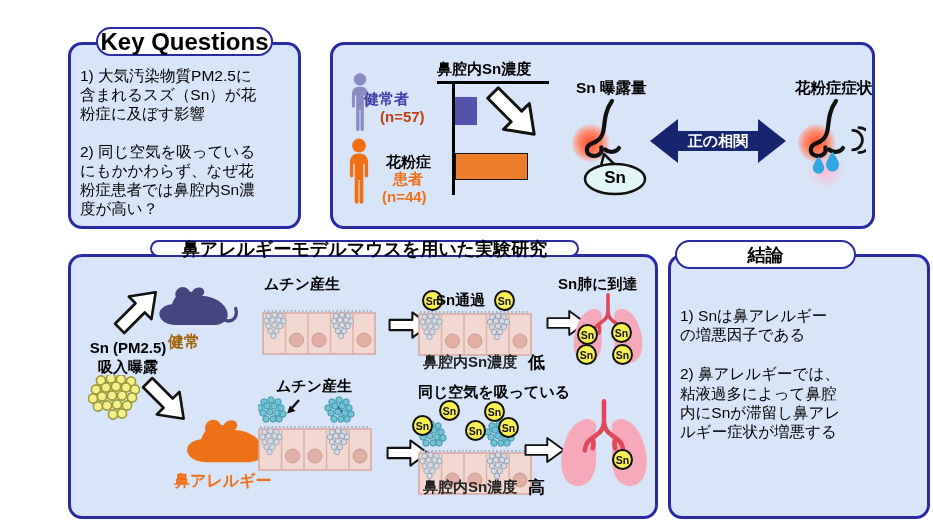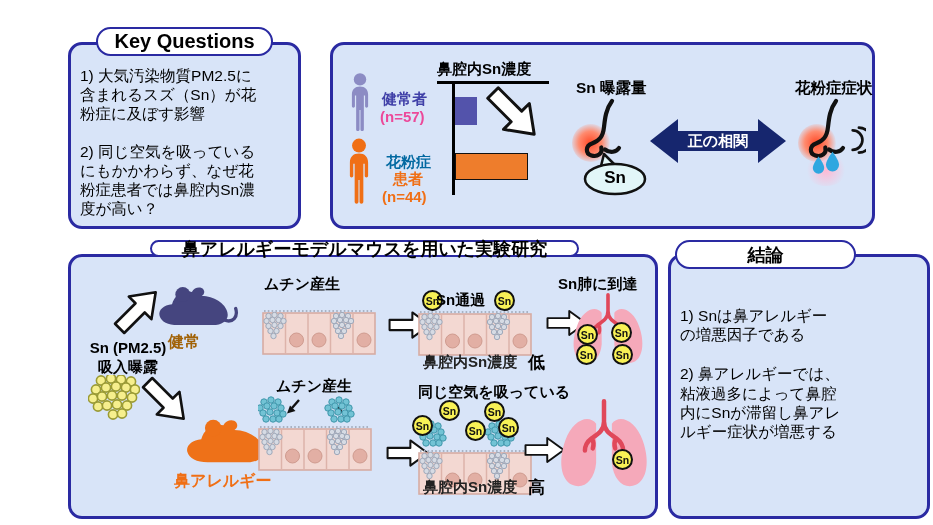--- a/index.html
+++ b/index.html
@@ -136,44 +136,44 @@
     <g id="sneeze">
       <path d="M3,4 a11,11 0 0 1 0,22" fill="none" stroke="#111" stroke-width="3" stroke-linecap="round"></path>
       <path d="M10,1 a14,14 0 0 1 0,28" fill="none" stroke="#111" stroke-width="3" stroke-linecap="round"></path>
     </g>
   </defs>
 </svg>
 
 <div class="canvas">
 
   <div class="panel" style="left:68px;top:42px;width:233px;height:187px;"></div>
-  <div class="pill" style="left:96px;top:27px;width:177px;height:29px;font-size:20px;">
+  <div class="pill" style="left:96px;top:27px;width:177px;height:29px;font-size:24px;">
     <span>Key Questions</span>
   </div>
   <div class="txt ml" style="left:80px;top:66px;width:218px;font-size:15.5px;line-height:1.23;">1) 大気汚染物質PM2.5に
 含まれるスズ（Sn）が花
 粉症に及ぼす影響
 
 2) 同じ空気を吸っている
 にもかかわらず、なぜ花
 粉症患者では鼻腔内Sn濃
 度が高い？</div>
 
   <div class="panel" style="left:330px;top:42px;width:545px;height:187px;"></div>
 
   <svg class="ico" viewBox="0 0 34 62" style="left:344px;top:72px;width:32px;height:60px;color:#8c8cc4;">
       <use href="#person"></use>
     </svg>
-  <div class="txt" style="left:382px;top:90px;font-size:15px;color:#4040a8;">健常者</div>
-  <div class="txt" style="left:380px;top:108px;font-size:15px;color:#ec4899;">(n=57)</div>
+  <div class="txt" style="left:364px;top:90px;font-size:15px;color:#4040a8;">健常者</div>
+  <div class="txt" style="left:380px;top:108px;font-size:15px;color:#c2410c;">(n=57)</div>
 
   <svg class="ico" viewBox="0 0 34 62" style="left:341px;top:138px;width:36px;height:66px;color:#f06f15;">
       <use href="#person"></use>
     </svg>
-  <div class="txt" style="left:386px;top:153px;font-size:15px;color:#0369a1;">花粉症</div>
+  <div class="txt" style="left:386px;top:153px;font-size:15px;color:#000000;">花粉症</div>
   <div class="txt" style="left:393px;top:170px;font-size:15px;color:#f06f15;">患者</div>
   <div class="txt" style="left:382px;top:188px;font-size:15px;color:#f06f15;">(n=44)</div>
 
   <div class="chart-title" style="left:437px;top:60px;width:112px;font-size:15px;">鼻腔内Sn濃度</div>
   <div class="axis" style="left:452px;top:84px;width:3px;height:111px;"></div>
   <div class="bar" style="left:455px;top:97px;width:22px;height:28px;background:#5353ab;"></div>
   <div class="bar" style="left:455px;top:153px;width:73px;height:27px;background:#ee7d2c;border:1.5px solid #111;box-sizing:border-box;"></div>
   <svg class="ico" viewBox="0 0 56 38" style="left:482px;top:92px;width:64px;height:44px;transform:rotate(45deg);">
       <use href="#barrow"></use>
     </svg>

